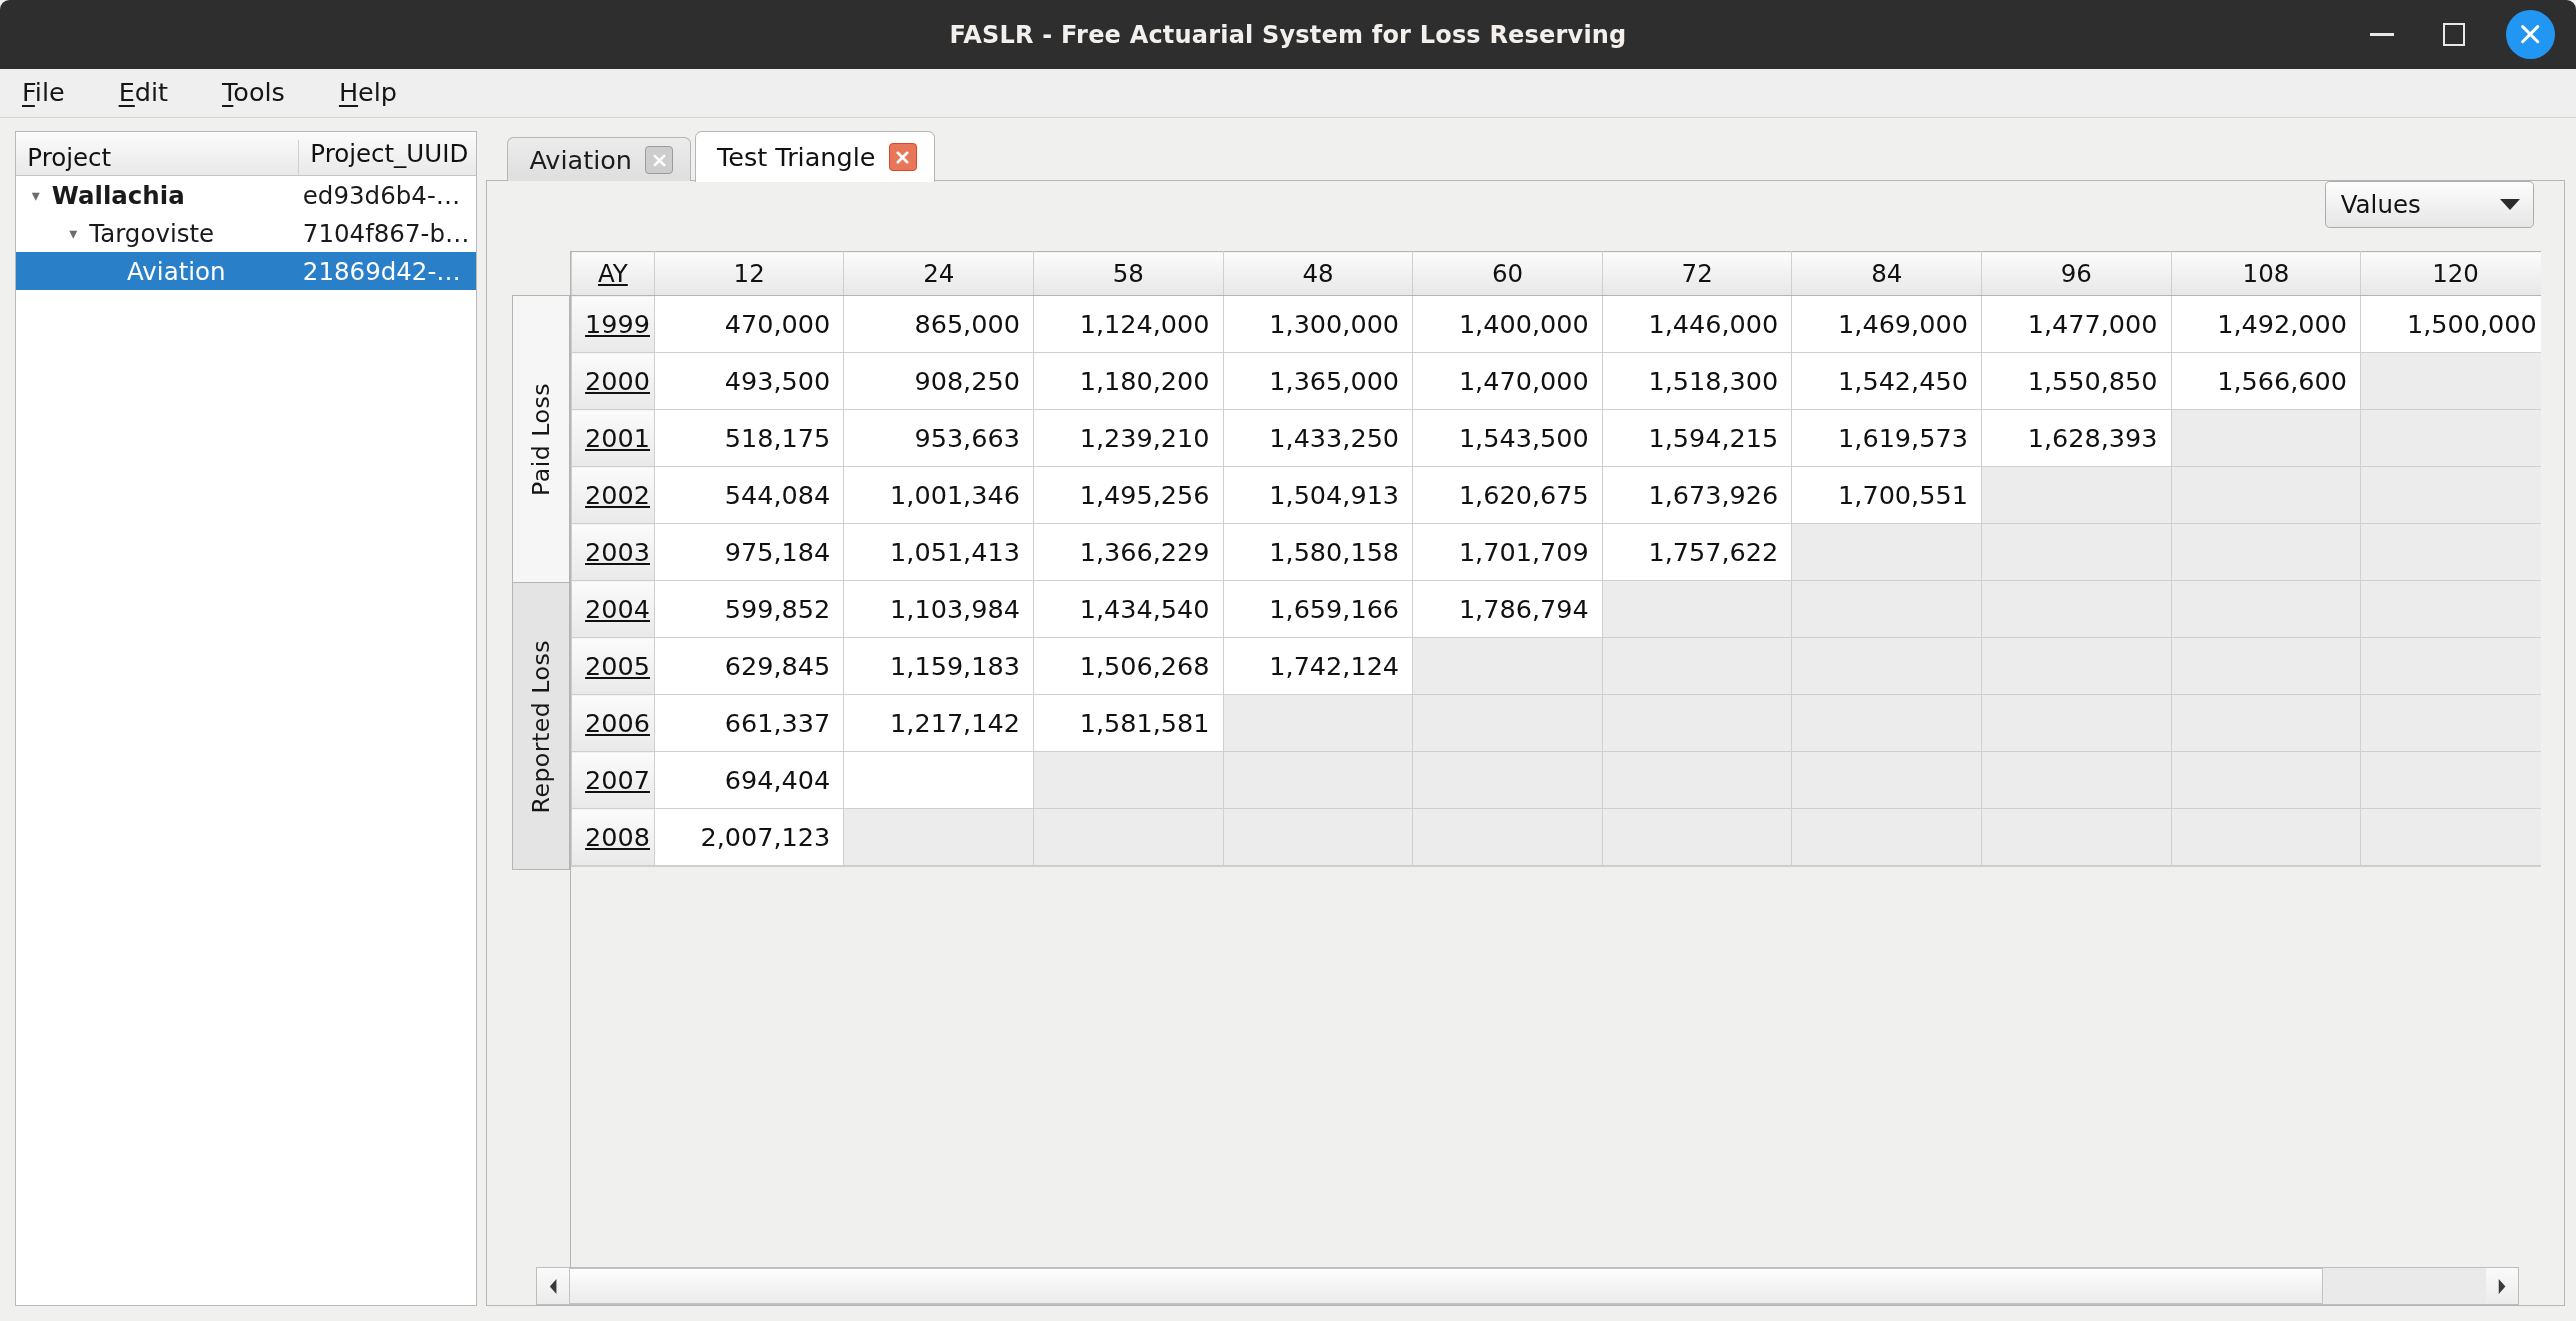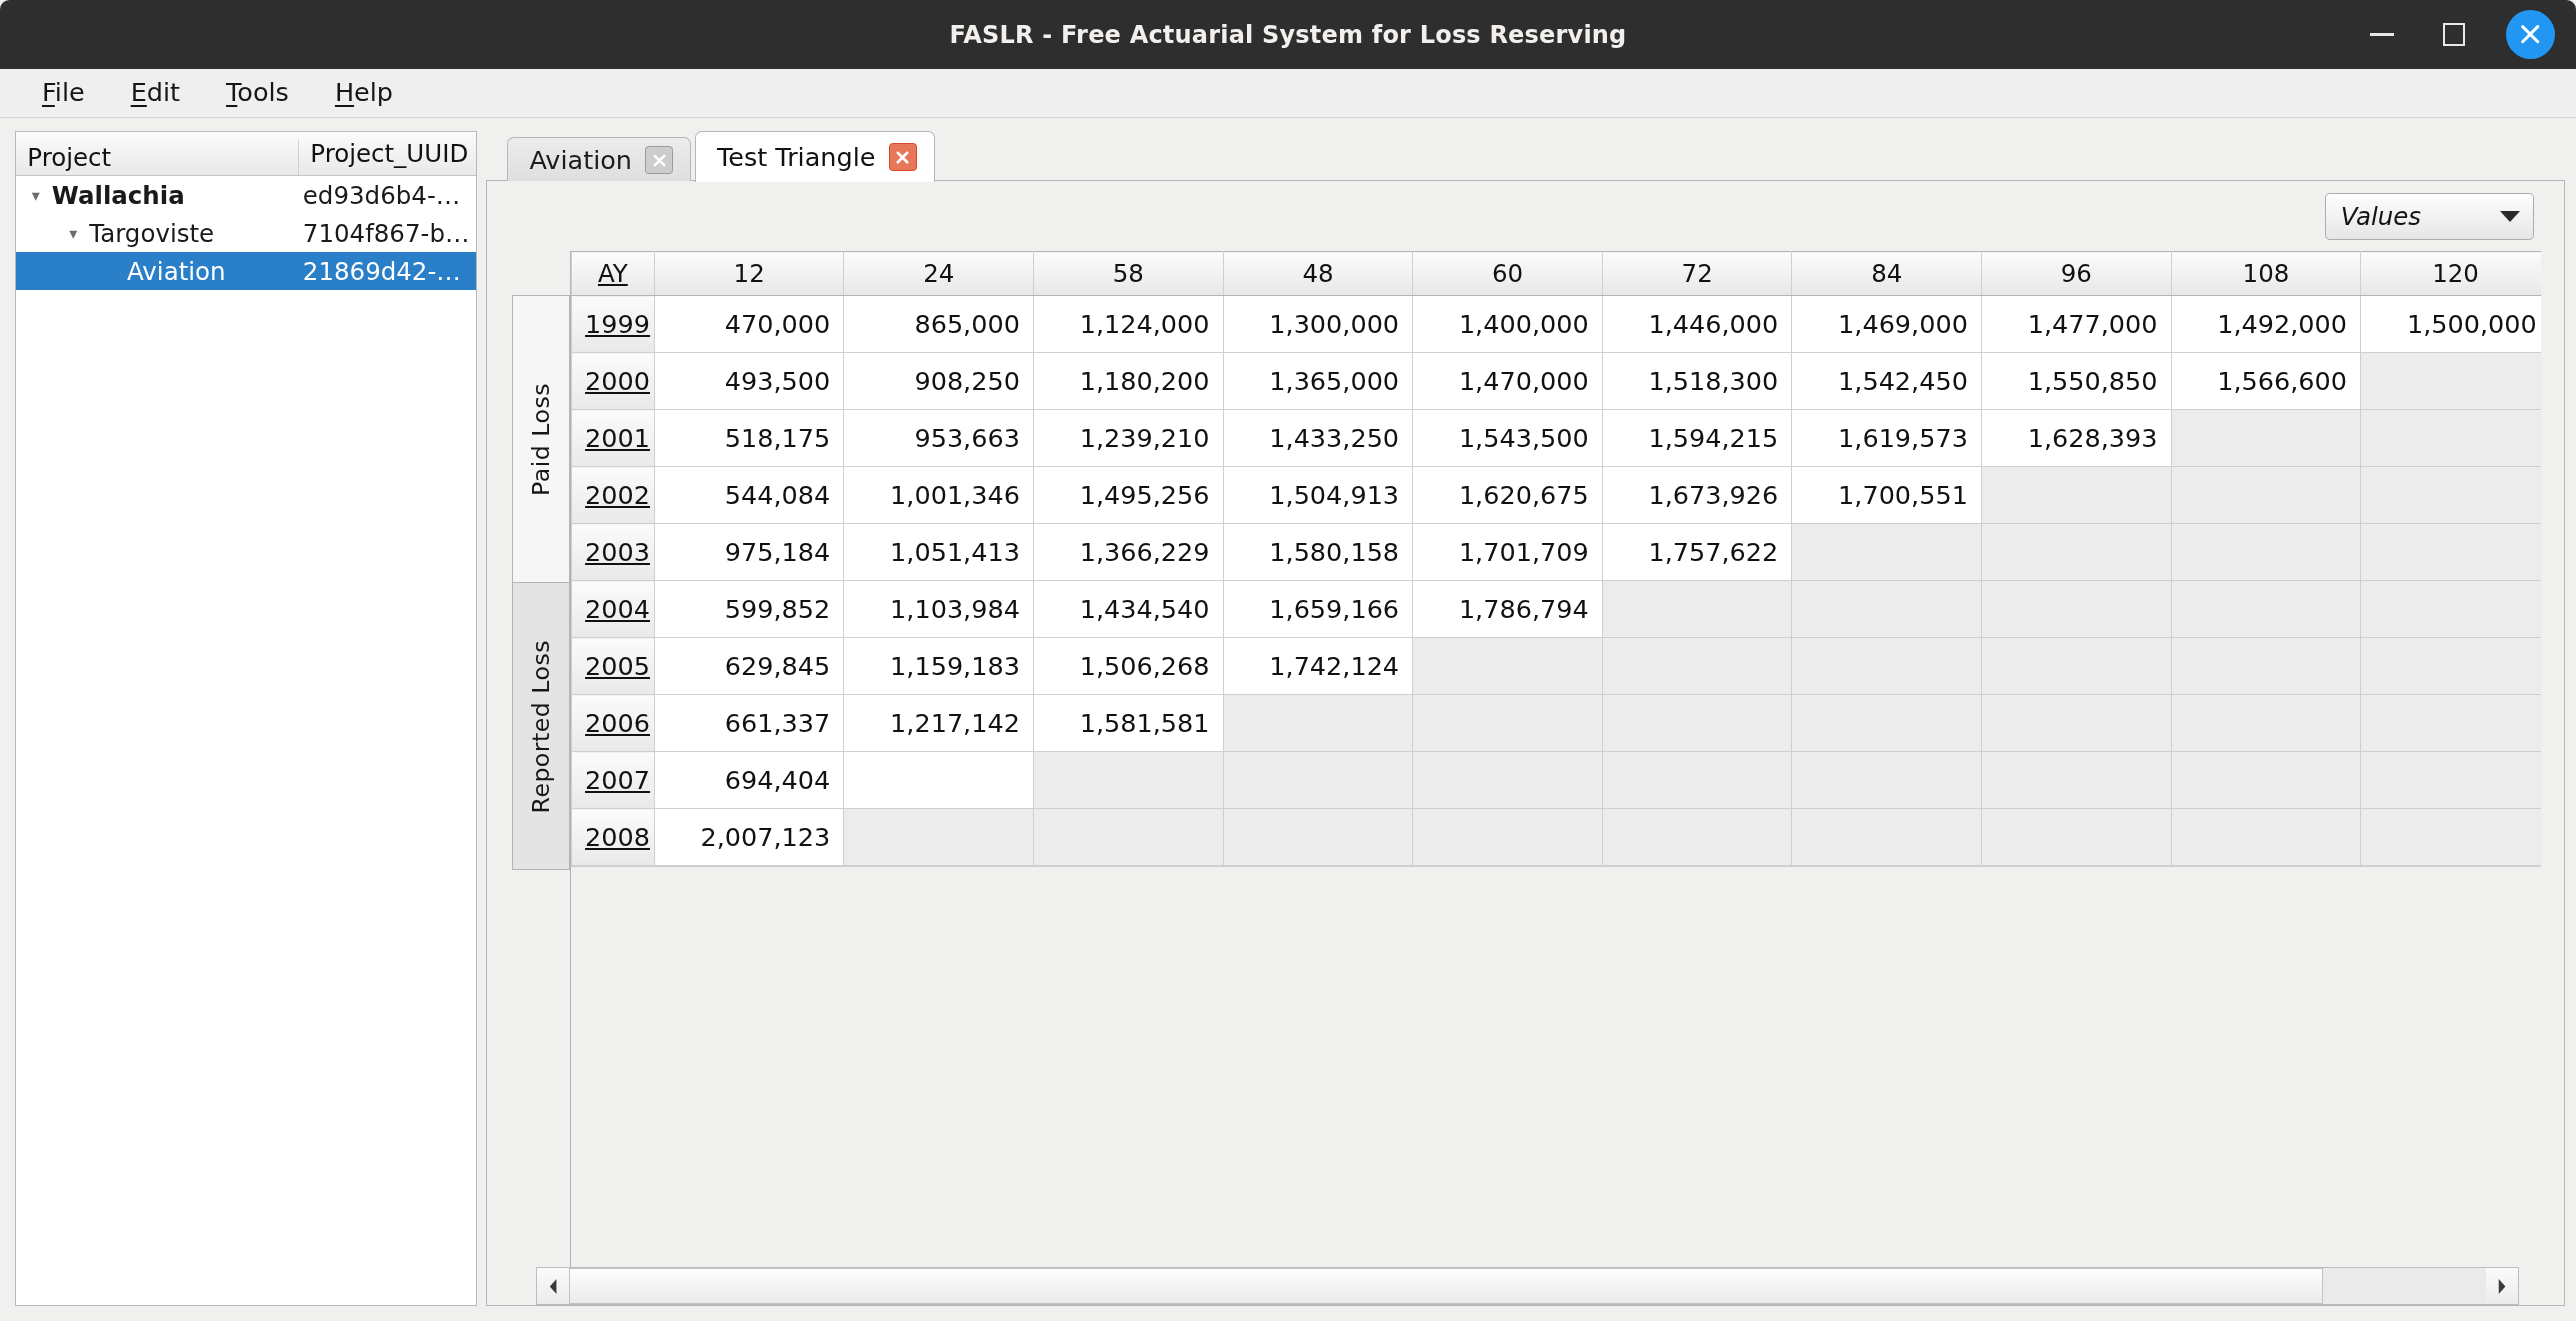--- a/index.html
+++ b/index.html
@@ -22,21 +22,21 @@
   .wincontrols{ position:absolute; right:21px; top:0; height:69px; display:flex; align-items:center; gap:32px; }
   .wbtn{ width:40px; height:40px; display:flex; align-items:center; justify-content:center; cursor:pointer; }
   .wmin{ width:24.5px; height:2.8px; background:#e8e8e8; display:block; }
   .wmax{ width:22.6px; height:22.6px; border:2.8px solid #e8e8e8; display:block; }
   .wclose{ width:49px; height:49px; border-radius:50%; background:#2196f3; display:flex; align-items:center; justify-content:center; }
   .wclose svg{ display:block; }
 
   
   .menubar{
     height:49px; background:#efefef; display:flex; align-items:center;
-    padding-left:21px; gap:4px; border-bottom:0.9px solid #d4d4d4;
+    padding-left:1px; gap:12px; border-bottom:0.9px solid #d4d4d4;
   }
   .menu-item{
     padding:5.7px 21px; font-size:25.5px; color:#161616; cursor:default; line-height:1;
   }
   .menu-item .mn{ text-decoration:underline; text-underline-offset:3.8px; }
 
   
   .content{ display:flex; height:calc(1322px - 69px - 50px); background:#f0f0ef; padding:13.2px 11.3px 15px 15px; gap:9.4px; }
 
   
@@ -77,21 +77,21 @@
     background:#cdcdcd; display:flex; align-items:center; justify-content:center;
   }
   .tab.active .tabclose{ border-color:#d9472b; background:#e8775a; }
   .tabclose svg{ display:block; }
 
   .tabpage{
     flex:1; background:#f0f0ef; border:0.9px solid #b6b6b6; border-top:none; margin-top:-0.9px;
     display:flex; flex-direction:column; min-height:0; position:relative; z-index:2;
   }
 
-  .toolbar-row{ height:70px; display:flex; align-items:center; justify-content:flex-end; padding:0 30px;font-style:italic; }
+  .toolbar-row{ height:70px; display:flex; justify-content:flex-end; padding:0 30px; }
   .combo{
     width:209px; height:47px; border:0.9px solid #ababab; border-radius:4.7px;
     background:linear-gradient(#fdfdfd,#e6e6e6);
     display:flex; align-items:center; justify-content:space-between; padding:0 13.2px 0 15px;
     font-size:24.5px; color:#131313;
   }
   .caret{ width:0;height:0;border-left:10.4px solid transparent;border-right:10.4px solid transparent;border-top:11.3px solid #2b2b2b; }
 
   
   .table-wrap{ flex:1; display:flex; flex-direction:column; padding:0 22.6px 0 24.5px; min-height:0; }

